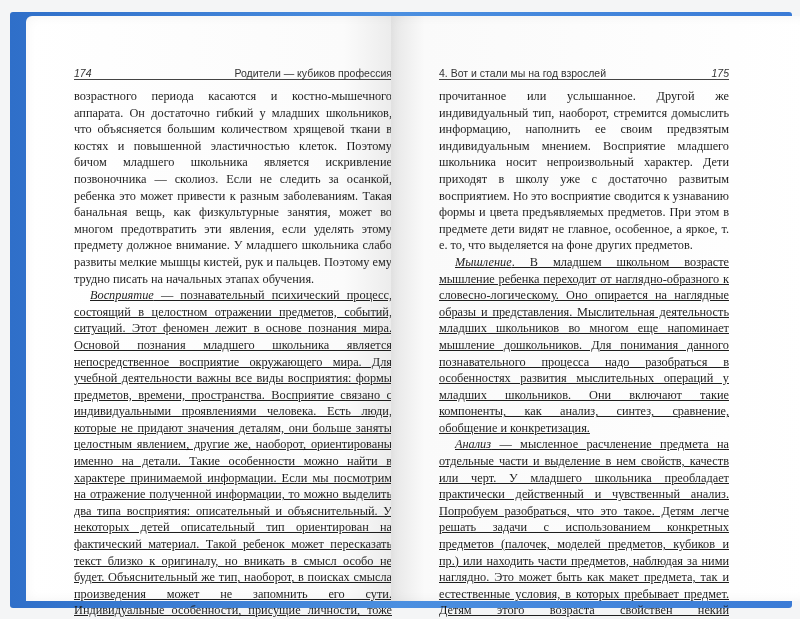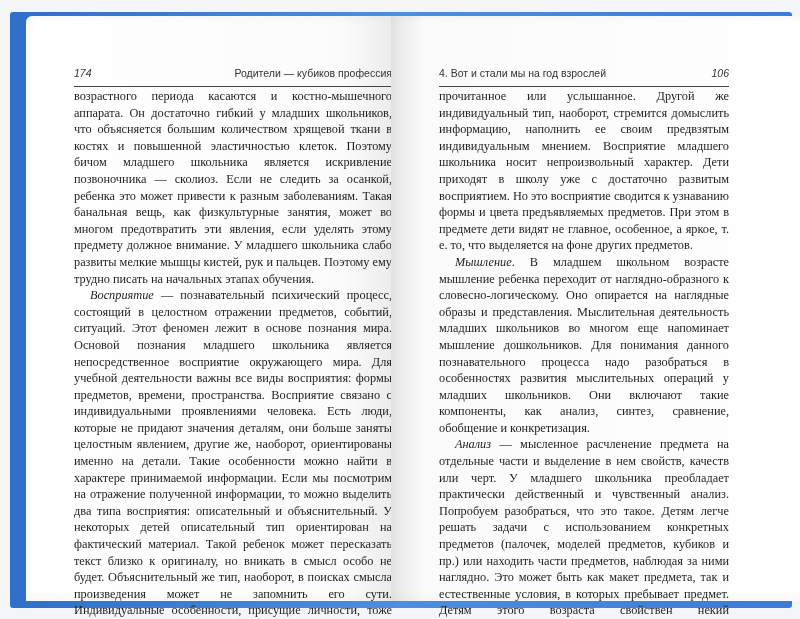--- a/index.html
+++ b/index.html
@@ -21,34 +21,34 @@
     .page.left { left: 26px; width: 374px; border-top-left-radius: 6px;
       background: linear-gradient(90deg, #ffffff 0%, #fbfbfb 85%, #e9e9e9 100%); }
     .page.right { left: 391px; width: 419px;
       background: linear-gradient(90deg, #e6e6e6 0%, #fafafa 8%, #ffffff 100%); }
     .gutter { position: absolute; left: 399px; top: 16px; width: 3px; height: 585px; background: #cfcfcf; }
     .running-head {
       position: absolute; top: 47px; height: 16px;
       font-family: "Liberation Sans", "DejaVu Sans", sans-serif;
       font-size: 10.5px; color: #333; border-bottom: 1px solid #444;
       display: flex; justify-content: space-between; align-items: flex-end;
-      padding-bottom: 7px;
+      padding-bottom: 0;
     }
     .left .running-head { left: 48px; width: 318px; }
     .right .running-head { left: 48px; width: 290px; }
     .page-number { font-style: italic; }
     .text {
       position: absolute; top: 72px;
       font-size: 12.3px; line-height: 16.6px; color: #1e1e1e;
       text-align: justify;
     }
     .left .text { left: 48px; width: 318px; }
     .right .text { left: 48px; width: 290px; }
     .text p { margin: 0; text-indent: 0; }
-    .text p.indent { text-indent: 16px; }
+    .text p.indent { text-indent: 16px; text-decoration: underline; }
     .text em { font-style: italic; }
   </style>
 </head>
 <body>
 
 <div class="cover"></div>
 
 <div class="page left">
   <div class="running-head">
     <span class="page-number">174</span>
@@ -58,20 +58,20 @@
     <p><em></em><span>возрастного периода касаются и костно-мышечного аппарата. Он достаточно гибкий у младших школьников, что объясняется большим количеством хрящевой ткани в костях и повышенной эластичностью клеток. Поэтому бичом младшего школьника является искривление позвоночника — сколиоз. Если не следить за осанкой, ребенка это может привести к разным заболеваниям. Такая банальная вещь, как физкультурные занятия, может во многом предотвратить эти явления, если уделять этому предмету должное внимание. У младшего школьника слабо развиты мелкие мышцы кистей, рук и пальцев. Поэтому ему трудно писать на начальных этапах обучения.</span></p>
     <p class="indent"><em>Восприятие</em><span> — познавательный психический процесс, состоящий в целостном отражении предметов, событий, ситуаций. Этот феномен лежит в основе познания мира. Основой познания младшего школьника является непосредственное восприятие окружающего мира. Для учебной деятельности важны все виды восприятия: формы предметов, времени, пространства. Восприятие связано с индивидуальными проявлениями человека. Есть люди, которые не придают значения деталям, они больше заняты целостным явлением, другие же, наоборот, ориентированы именно на детали. Такие особенности можно найти в характере принимаемой информации. Если мы посмотрим на отражение полученной информации, то можно выделить два типа восприятия: описательный и объяснительный. У некоторых детей описательный тип ориентирован на фактический материал. Такой ребенок может пересказать текст близко к оригиналу, но вникать в смысл особо не будет. Объяснительный же тип, наоборот, в поисках смысла произведения может не запомнить его сути. Индивидуальные особенности, присущие личности, тоже влияют на восприятие. Одни дети ориентированы на точность восприятия, они не обращаются к догадкам, не пытаются домыслить</span></p>
   </div>
 </div>
 
 <div class="gutter"></div>
 
 <div class="page right">
   <div class="running-head">
     <span>4. Вот и стали мы на год взрослей</span>
-    <span class="page-number">106</span>
+    <span class="page-number">175</span>
   </div>
   <div class="text">
     <p><em></em><span>прочитанное или услышанное. Другой же индивидуальный тип, наоборот, стремится домыслить информацию, наполнить ее своим предвзятым индивидуальным мнением. Восприятие младшего школьника носит непроизвольный характер. Дети приходят в школу уже с достаточно развитым восприятием. Но это восприятие сводится к узнаванию формы и цвета предъявляемых предметов. При этом в предмете дети видят не главное, особенное, а яркое, т. е. то, что выделяется на фоне других предметов.</span></p>
     <p class="indent"><em>Мышление</em><span>. В младшем школьном возрасте мышление ребенка переходит от наглядно-образного к словесно-логическому. Оно опирается на наглядные образы и представления. Мыслительная деятельность младших школьников во многом еще напоминает мышление дошкольников. Для понимания данного познавательного процесса надо разобраться в особенностях развития мыслительных операций у младших школьников. Они включают такие компоненты, как анализ, синтез, сравнение, обобщение и конкретизация.</span></p>
     <p class="indent"><em>Анализ</em><span> — мысленное расчленение предмета на отдельные части и выделение в нем свойств, качеств или черт. У младшего школьника преобладает практически действенный и чувственный анализ. Попробуем разобраться, что это такое. Детям легче решать задачи с использованием конкретных предметов (палочек, моделей предметов, кубиков и пр.) или находить части предметов, наблюдая за ними наглядно. Это может быть как макет предмета, так и естественные условия, в которых пребывает предмет. Детям этого возраста свойствен некий «односторонний» анализ. То есть они анализируют части предмета или отдельные свойства. Взрослея, младшие школьника уже начинают комплексно анализировать явления. Они рассматривают не только отдельные части анализируемого предмета, а пытаются уже устанавливать связи. Далее, дети, уже накапливая опыт анализа, располагают анализируемые части в определенной последовательности, находят главные части и устанавливают не только взаимосвязь между компонентами анализа, но и их взаимозависимость.</span></p>
   </div>
 </div>
 
 </body></html>

